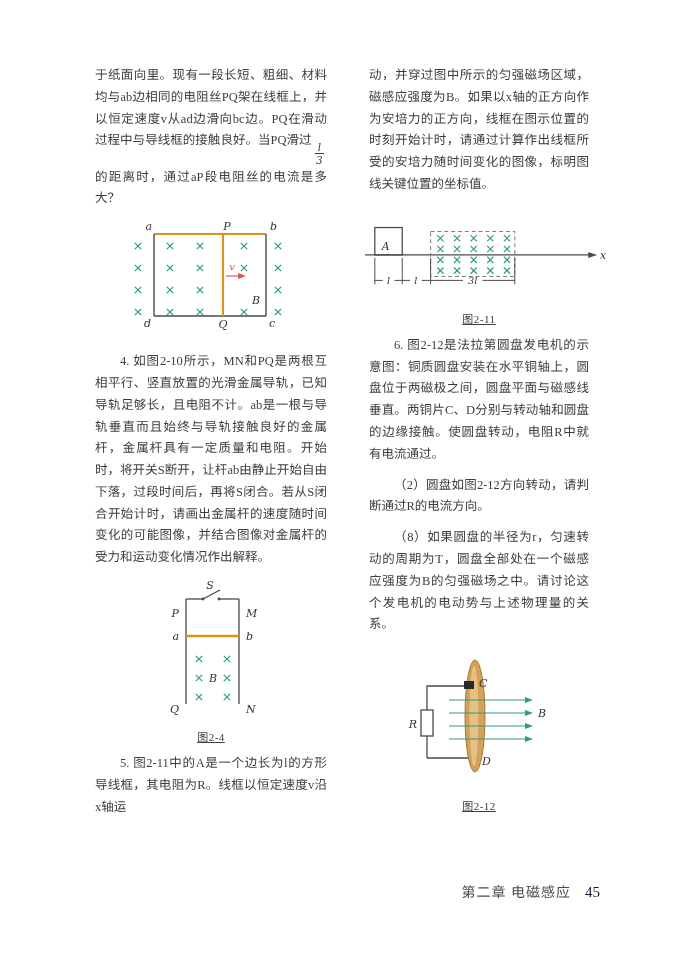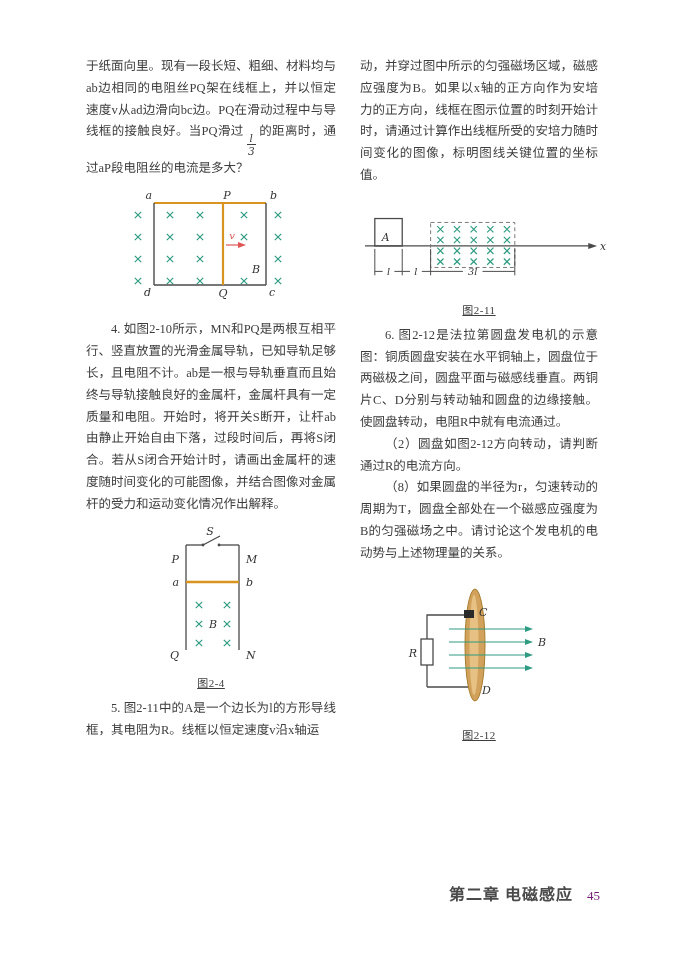--- a/index.html
+++ b/index.html
@@ -5,33 +5,33 @@
   * { box-sizing: border-box; }
   html,body { margin:0; padding:0; }
   body {
     width:680px; height:954px; background:#ffffff;
     font-family:"Liberation Serif","DejaVu Serif",serif;
   }
   .page { position:relative; width:680px; height:954px; overflow:hidden; color:#3d3d3d; background:#fff; }
   .columns { position:absolute; left:86px; top:56px; display:flex; gap:24px; }
   .col-left  { width:250px; }
   .col-right { width:238px; }
-  p.para { margin:0; font-size:12.5px; line-height:21.8px; text-align:justify; }
+  p.para { margin:9px; font-size:12.5px; line-height:21.8px; text-align:justify; }
   p.indent { text-indent:2em; }
   figure { margin:10px 0 8px 0; text-align:center; }
   figcaption { font-size:11px; color:#3d3d3d; margin-top:7px; letter-spacing:.5px;text-decoration:underline; }
   svg { overflow:visible; }
   svg text {
     font-family:"DejaVu Serif","Liberation Serif",serif;
     font-style:italic; font-size:11px; fill:#333;
   }
   svg text.small { font-size:10px; }
   .footer { position:absolute; top:881px; right:80px; display:flex; align-items:baseline; gap:14px; }
-  .footer .chapter { font-size:16px; font-weight:bold; color:#4a4a4a; letter-spacing:1px; }
-  .footer .pagenum { font-size:13px; color:#701a75; }
+  .footer .chapter { font-size:14px; font-weight:normal; color:#4a4a4a; letter-spacing:1px; }
+  .footer .pagenum { font-size:15px; color:#0f172a; }
   .frac {
     display:inline-flex; flex-direction:column; text-align:center;
     vertical-align:-7px; font-style:italic;
     font-family:"DejaVu Serif",serif; font-size:10.5px; line-height:1.15; margin:0 3px;
   }
   .frac .num { border-bottom:1px solid #3d3d3d; padding:0 3px; }
 </style>
 </head>
 <body>
 

